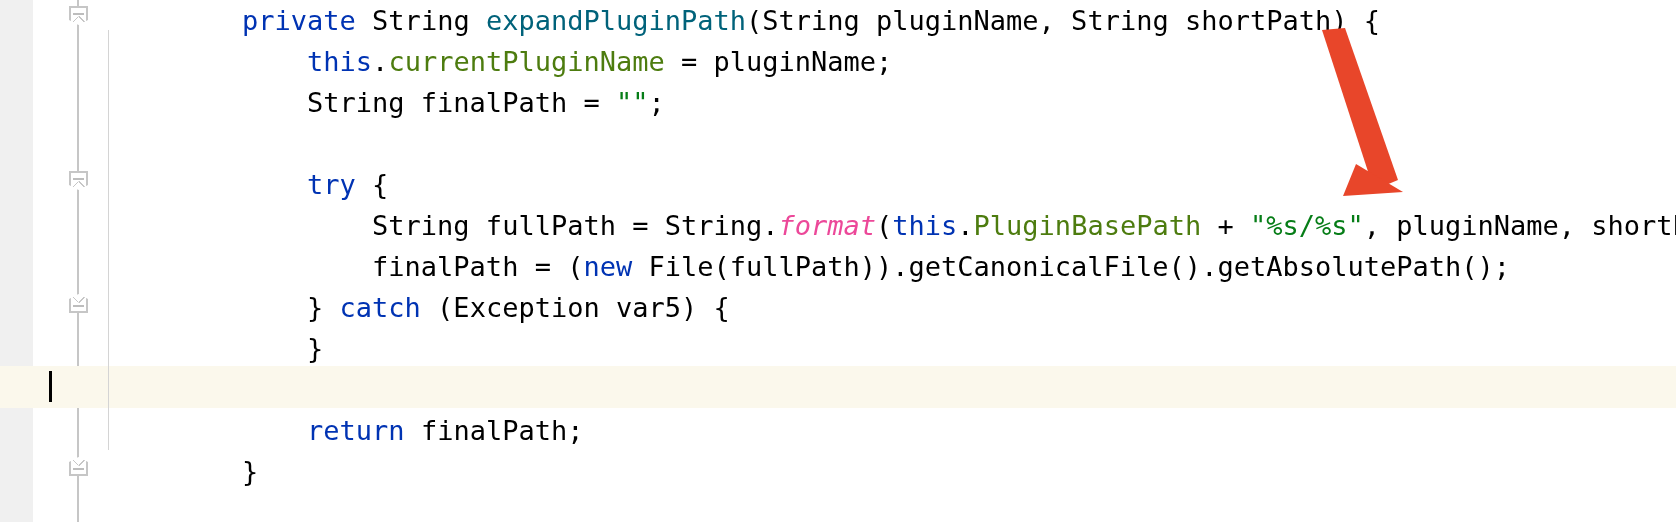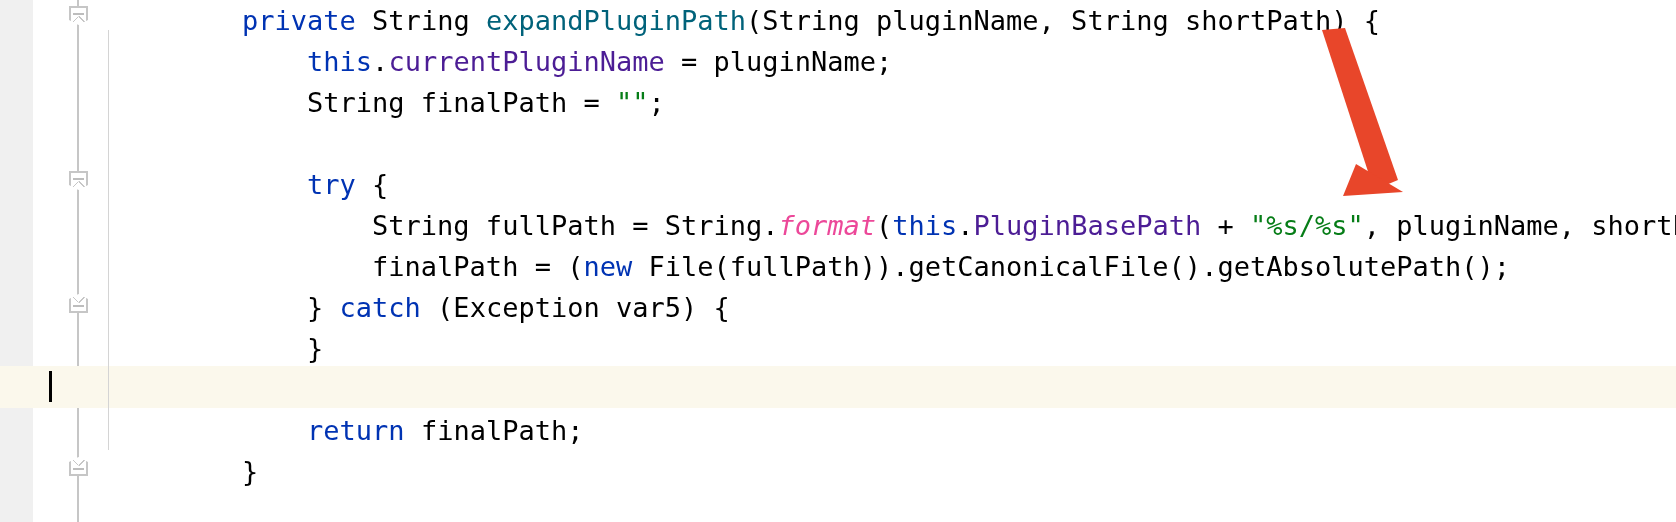--- a/index.html
+++ b/index.html
@@ -168,21 +168,21 @@
     letter-spacing: 0px;
   }
   .line {
     height: 41px;
     white-space: pre;
   }
 
   .tok-kw      { color: #0033b3; }
   .tok-type    { color: #000000; }
   .tok-method  { color: #00627a; }
-  .tok-field   { color: #4c1d95; }
+  .tok-field   { color: #4d7c0f; }
   .tok-string  { color: #067d17; }
   .tok-static  { color: #ec4899; font-style: italic; }
   .tok-plain   { color: #000000; }
 
   
   .annotation-arrow {
     position: absolute;
     z-index: 10;
     pointer-events: none;
   }

